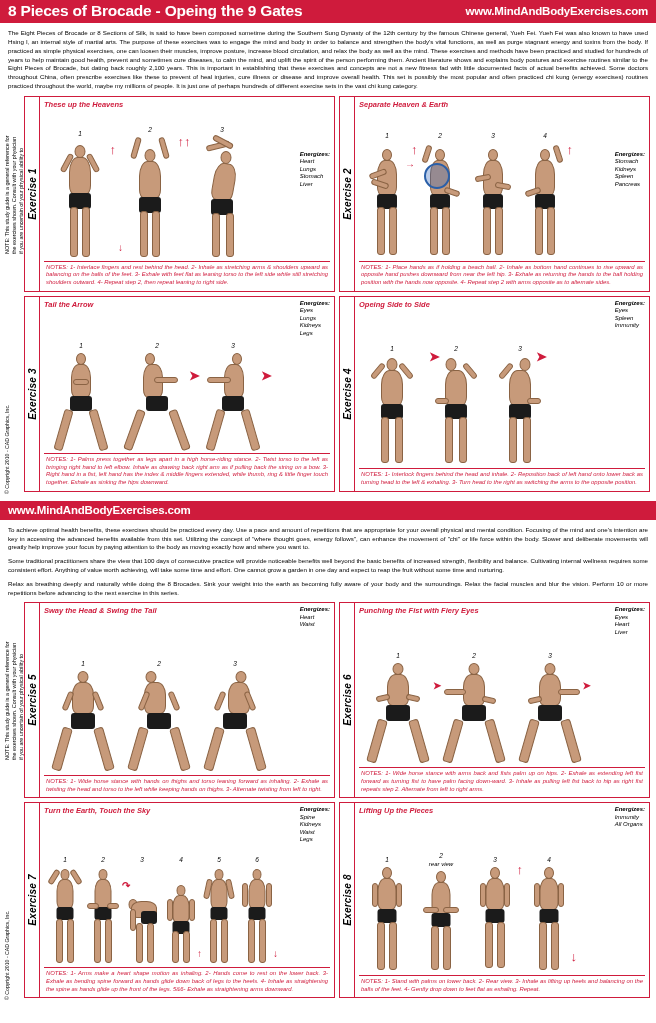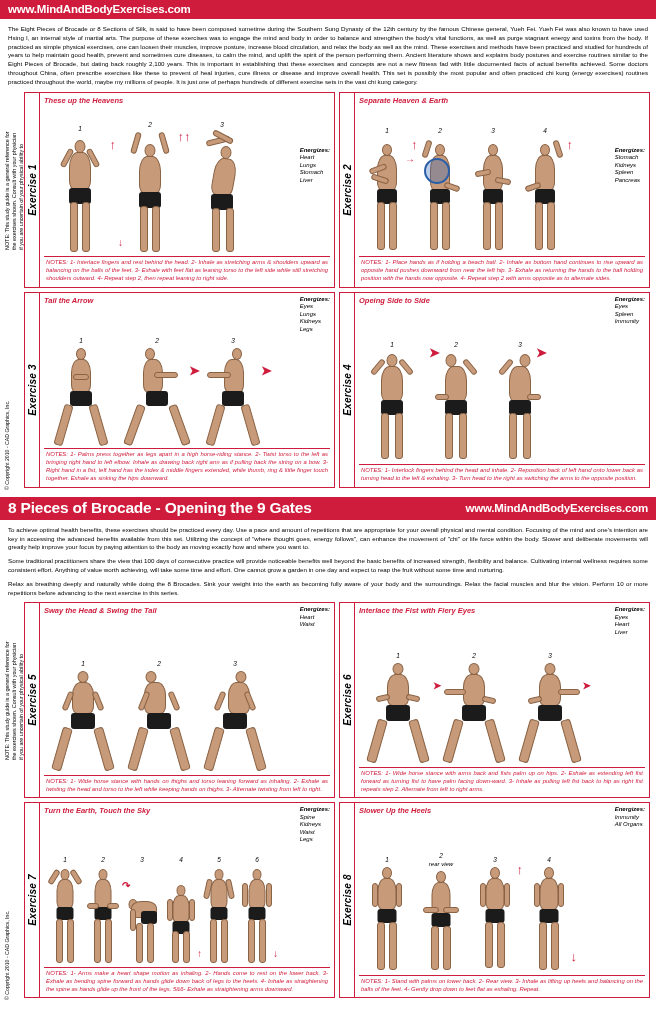--- a/index.html
+++ b/index.html
@@ -227,20 +227,21 @@
 
   .divider { height: 3px; background: #fff; }
 </style>
 </head>
 <body>
 
 <div class="page">
 
   <div class="section">
     <div class="hdr">
+      <div class="hdr-title">8 Pieces of Brocade - Opeing the 9 Gates</div>
       <div class="hdr-site">www.MindAndBodyExercises.com</div>
     </div>
 
     <div class="intro">
       <p>The Eight Pieces of Brocade or 8 Sections of Silk, is said to have been composed sometime during the Southern Sung Dynasty of the 12th century by the famous Chinese general, Yueh Fei. Yueh Fei was also known to have used Hsing I, an internal style of martial arts.  The purpose of these exercises was to engage the mind and body in order to balance and strengthen the body's vital functions, as well as purge stagnant energy and toxins from the body. If practiced as simple physical exercises, one can loosen their muscles, improve posture, increase blood circulation, and relax the body as well as the mind. These exercises and methods have been practiced and studied for hundreds of years to help maintain good health, prevent and sometimes cure diseases, to calm the mind, and uplift the spirit of the person performing them.  Ancient literature shows and explains body postures and exercise routines similar to the Eight Pieces of Brocade, but dating back roughly 2,100 years. This is important in establishing that these exercises and concepts are not a new fitness fad with little documented facts of actual benefits achieved.  Some doctors throughout China, often prescribe exercises like these to prevent of heal injuries, cure illness or disease and improve overall health. This set is possibly the most popular and often practiced chi kung (energy exercises) routines practiced throughout the world, maybe my millions of people.  It is just one of perhaps hundreds of different exercise sets in the vast chi kung category.</p>
     </div>
 
     <div style="position:relative;">
       <div class="leftnotice" style="top:160px; left:4px;">NOTE: This study guide is a general reference for the exercises shown. Consult with your physician if you are uncertain of your physical ability to perform such exercises.</div>
       <div class="copyright" style="top:400px; left:4px;">© Copyright 2010 - CAD Graphics, Inc.</div>
@@ -488,21 +489,20 @@
         </div>
 
       </div>
     </div>
   </div>
 
   <div class="divider"></div>
 
   <div class="section">
     <div class="hdr">
-      <div class="hdr-title">8 Pieces of Brocade - Opening the 9 Gates</div>
       <div class="hdr-site">www.MindAndBodyExercises.com</div>
     </div>
 
     <div class="intro">
       <p>To achieve optimal health benefits, these exercises should be practiced every day.  Use a pace and amount of repetitions that are appropriate for your overall physical and mental condition.  Focusing of the mind and one's intention are key in accessing the advanced benefits available from this set.  Utilizing the concept of "where thought goes, energy follows", can enhance the movement of "chi" or life force within the body.  Slower and deliberate movements will greatly help improve your focus by paying attention to the body as moving exactly how and where you want to.</p>
       <p>Some traditional practitioners share the view that 100 days of consecutive practice will provide noticeable benefits well beyond the basic benefits of increased strength, flexibility and balance.  Cultivating internal wellness requires some consistent effort.  Anything of value worth achieving, will take some time and effort.  One cannot grow a garden in one day and expect to reap the fruit without some time and nurturing.</p>
       <p>Relax as breathing deeply and naturally while doing the 8 Brocades.  Sink your weight into the earth as becoming fully aware of your body and the surroundings.  Relax the facial muscles and blur the vision.  Perform 10 or more repetitions before advancing to the next exercise in this series.</p>
     </div>
 
     <div style="position:relative;">
@@ -562,21 +562,21 @@
             </div>
             <div class="notes">NOTES: 1- Wide horse stance with hands on thighs and torso leaning forward as inhaling. 2- Exhale as twisting the head and torso to the left while keeping hands on thighs. 3- Alternate twisting from left to right.</div>
           </div>
         </div>
 
         <div class="panel">
           <div class="vstrip">
             <div class="vlabel">Exercise 6</div>
           </div>
           <div class="pbody">
-            <div class="ptitle">Interlace the Fist with Fiery Eyes</div>
+            <div class="ptitle">Punching the Fist with Fiery Eyes</div>
             <div class="energize top">
               <div class="eh">Energizes:</div>
               <div>Eyes</div>
               <div>Heart</div>
               <div>Liver</div>
             </div>
             <div class="figrow" style="padding-right:40px;padding-top:26px;">
               <div class="fig" style="width:74px;">
                 <span class="fignum">1</span>
                 <div class="person" style="width:64px;height:104px;">
@@ -711,21 +711,21 @@
             </div>
             <div class="notes">NOTES: 1- Arms make a heart shape motion as inhaling. 2- Hands come to rest on the lower back. 3- Exhale as bending spine forward as hands glide down back of legs to the heels. 4- Inhale as straightening the spine as hands glide up the front of the legs. 5&amp;6- Exhale as straightening arms downward.</div>
           </div>
         </div>
 
         <div class="panel">
           <div class="vstrip">
             <div class="vlabel">Exercise 8</div>
           </div>
           <div class="pbody">
-            <div class="ptitle">Slower Up the Heels</div>
+            <div class="ptitle">Lifting Up the Pieces</div>
             <div class="energize top">
               <div class="eh">Energizes:</div>
               <div>Immunity</div>
               <div>All Organs</div>
             </div>
             <div class="figrow" style="padding-right:52px;padding-top:26px;">
               <div class="fig" style="width:52px;">
                 <span class="fignum">1</span>
                 <div class="person" style="width:42px;height:108px;">
                   <div class="head" style="width:10px;height:12px;top:2px;"></div>

